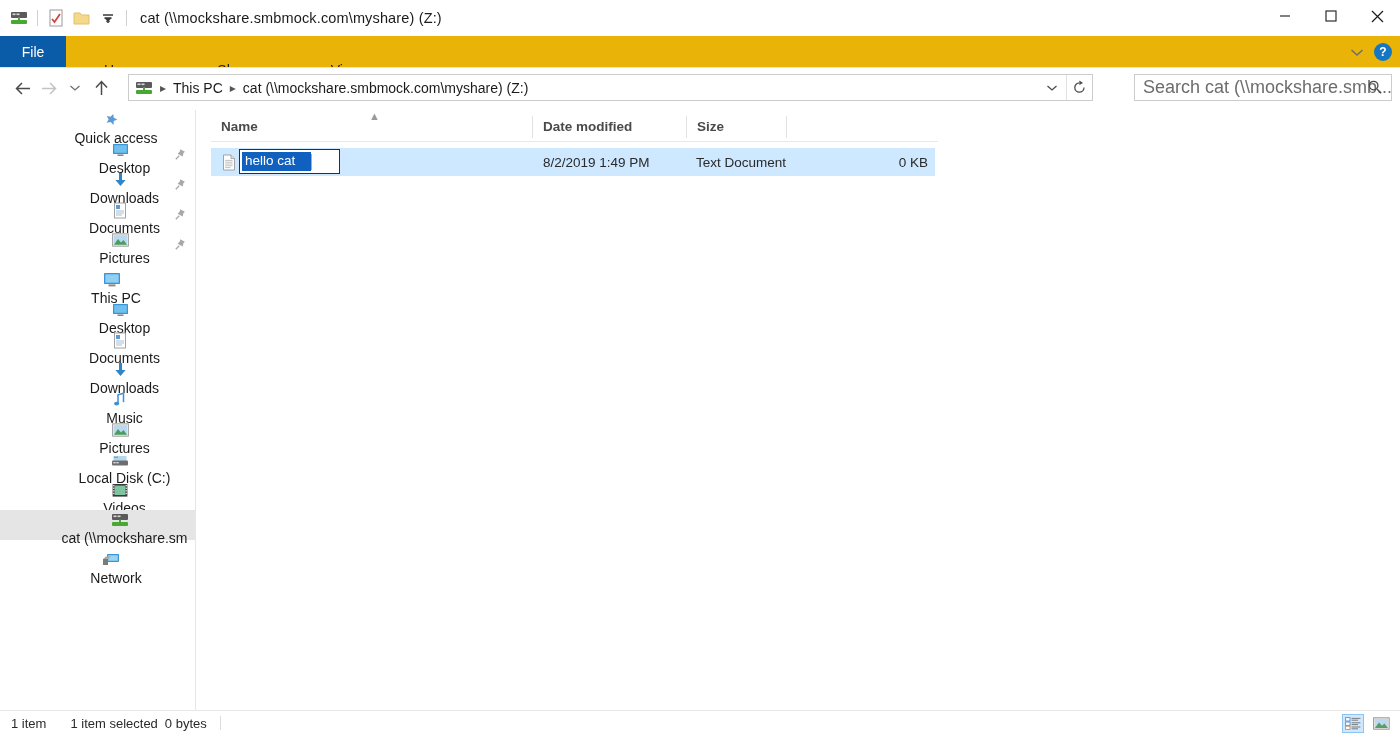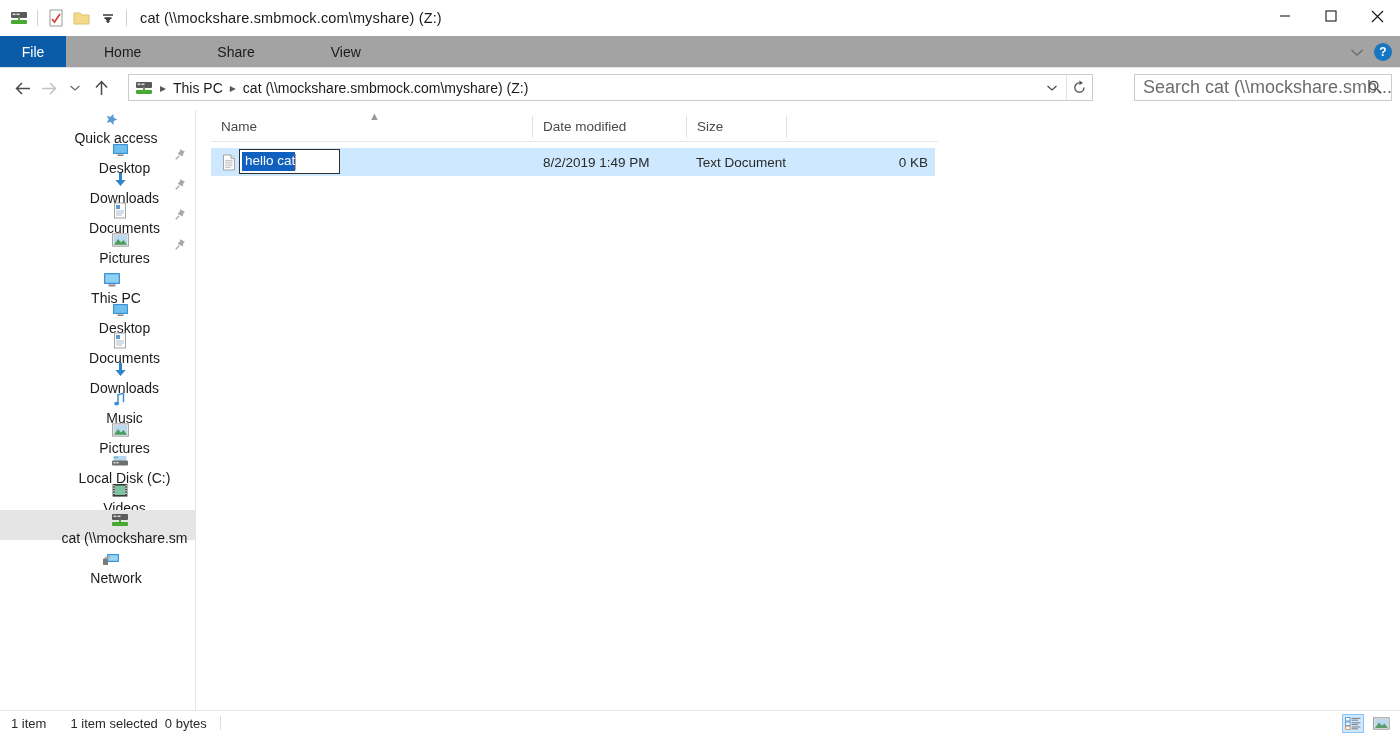--- a/index.html
+++ b/index.html
@@ -25,22 +25,22 @@
     font-size:14.5px; color:#1b1b1b; margin-left:8px; white-space:nowrap;
     letter-spacing:0.01em;
   }
   .wincontrols { position:absolute; right:0; top:0; height:32px; display:flex; }
   .wc { width:46px; height:32px; display:flex; align-items:center; justify-content:center; }
   .wc svg { display:block; }
 
   
   .ribbon {
     position:absolute; left:0; top:36px; width:1400px; height:31px;
-    background:#a3a3a3;
-    display:flex; align-items:flex-end;
+    background:#eab308;
+    display:flex; align-items:center;
   }
   .tab {
     display:flex; align-items:center; justify-content:center;
     font-size:14px; color:#1b1b1b; height:31px;
   }
   .tab.file {
     background:#0b5ca8; color:#ffffff; width:66px; font-size:14px;
   }
   .tab.normal { padding:0 38px;margin-top:36px; }
   .ribbon-right { position:absolute; right:8px; top:0; height:31px; display:flex; align-items:center; gap:10px; }
@@ -102,40 +102,40 @@
   .lvl1 { padding-left:45px; }
   .navgap { height:10px; }
 
   
   .listhead {
     position:absolute; left:211px; top:112px; width:727px; height:28px;
     display:flex; align-items:flex-end;
   }
   .col {
     position:relative; height:28px; font-size:13.5px; color:#4a4a4a;
-    display:flex; align-items:center; padding-left:10px;
+    display:flex; align-items:center; padding-left:10px;font-weight:bold;
   }
   .col .divider { position:absolute; right:0; top:4px; bottom:2px; width:1px; background:#e1e1e1; }
   .sortmark { position:absolute; left:369px; top:110px; font-size:11px; color:#9a9a9a; }
   .headline { position:absolute; left:211px; top:141px; width:727px; height:1px; background:#e8e8e8; }
 
   .filerow {
     position:absolute; left:211px; top:148px; width:724px; height:28px;
     background:#cde8ff;
     display:flex; align-items:center;
   }
   .filerow .ficon { margin-left:9px; width:18px; display:flex; align-items:center; justify-content:center; }
   .renamebox {
     position:absolute; left:28px; top:1px; width:101px; height:25px;
     border:1px solid #2f2f2f; background:#ffffff;
     display:flex; align-items:center; overflow:hidden;
   }
   .renamebox .sel {
     background:#1060c0; color:#ffffff; font-size:13.5px;
-    padding:0 0 1px 3px; margin-left:2px; line-height:18px;
+    padding:0 16px 1px 3px; margin-left:2px; line-height:18px;
   }
   .renamebox .caret { width:1px; height:16px; background:#e39b6a; }
   .cell { position:absolute; font-size:13.5px; color:#2a2a2a; white-space:nowrap; }
   .cell.date { left:332px; }
   .cell.type { left:485px; }
   .cell.size { left:625px; width:92px; text-align:right; }
 
   
   .statusline { position:absolute; left:0; top:710px; width:1400px; height:1px; background:#e8e8e8; }
   .statusbar {

